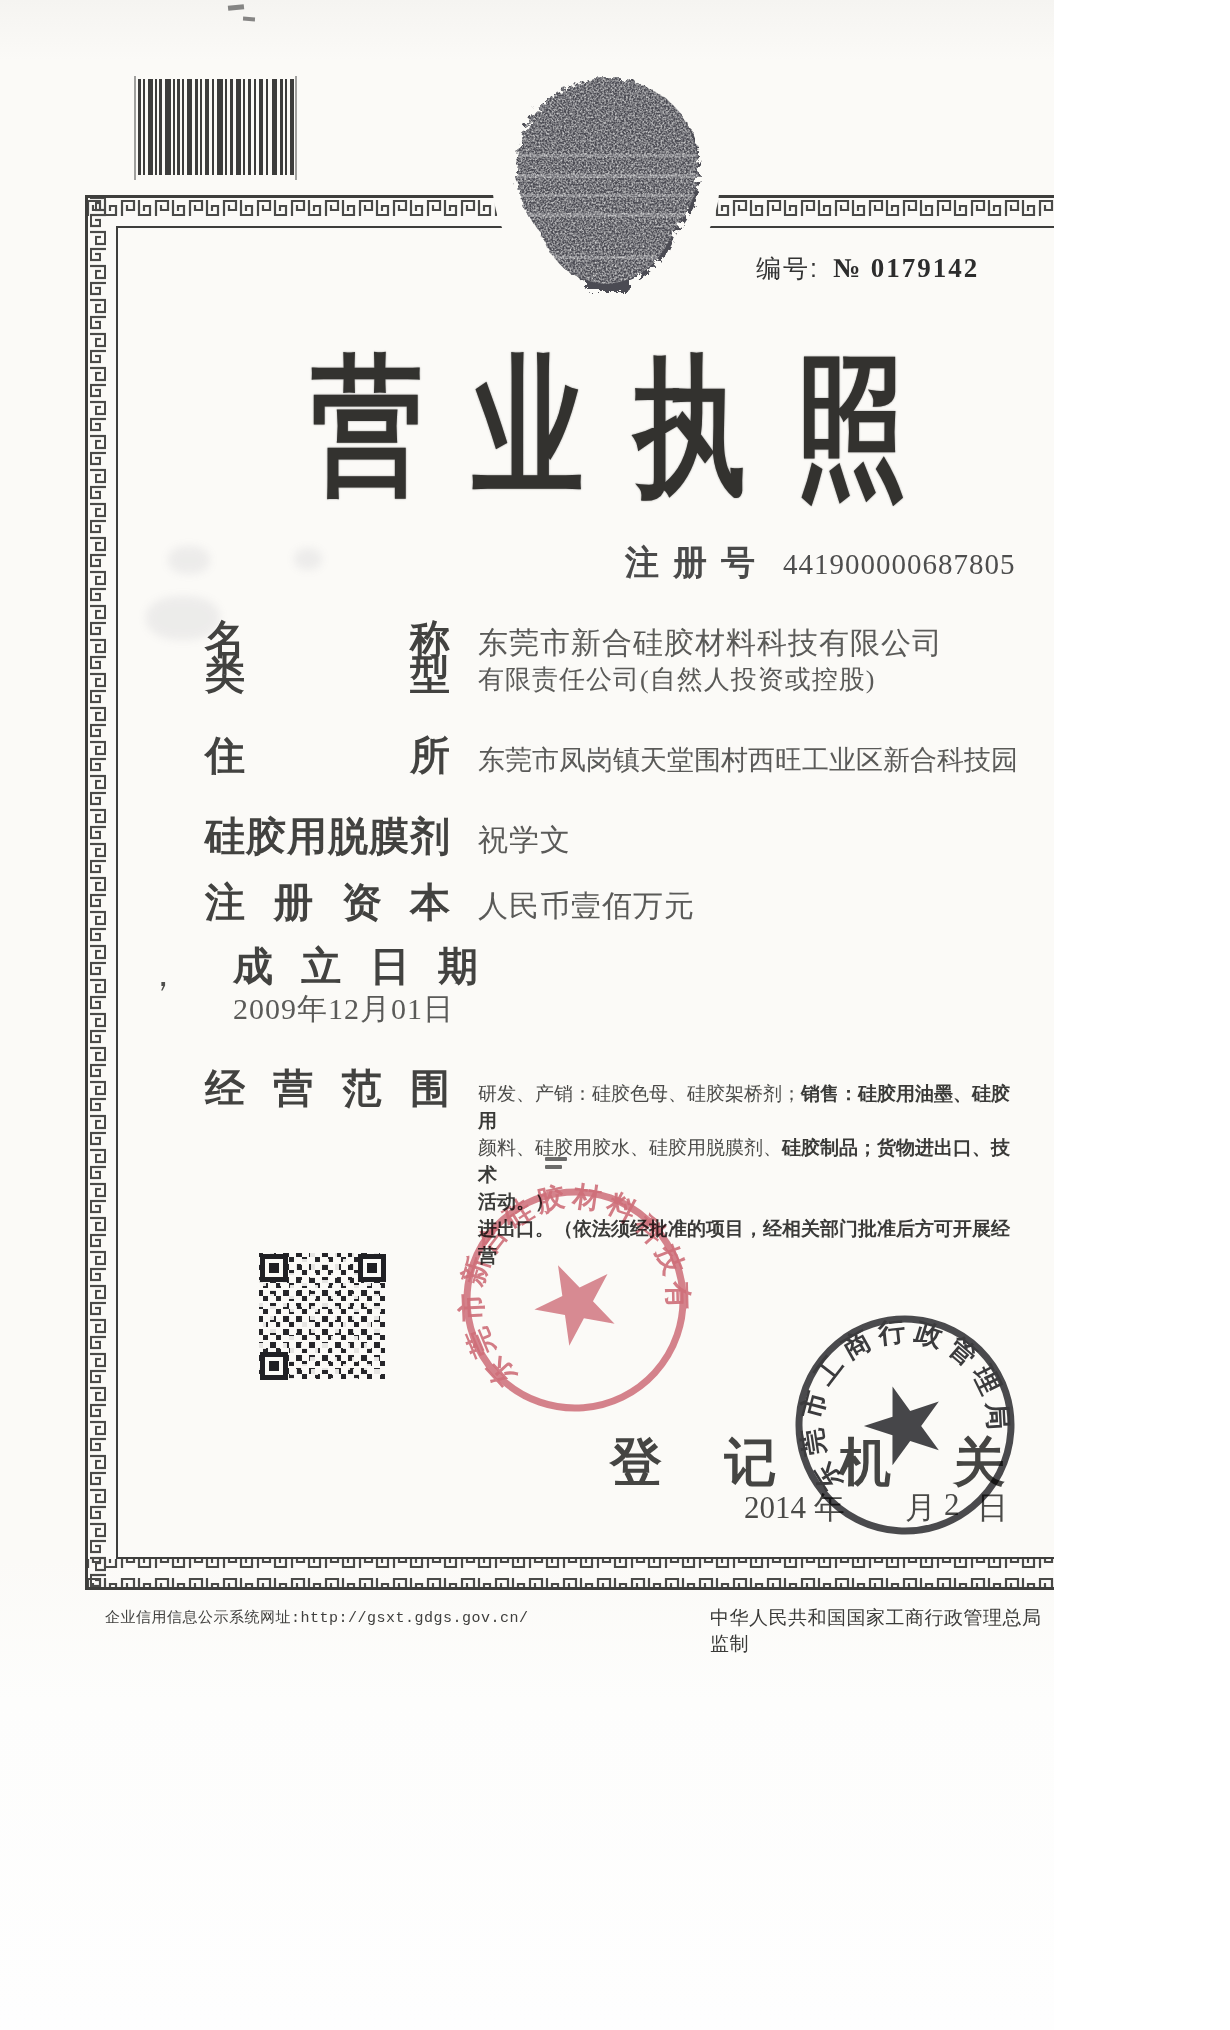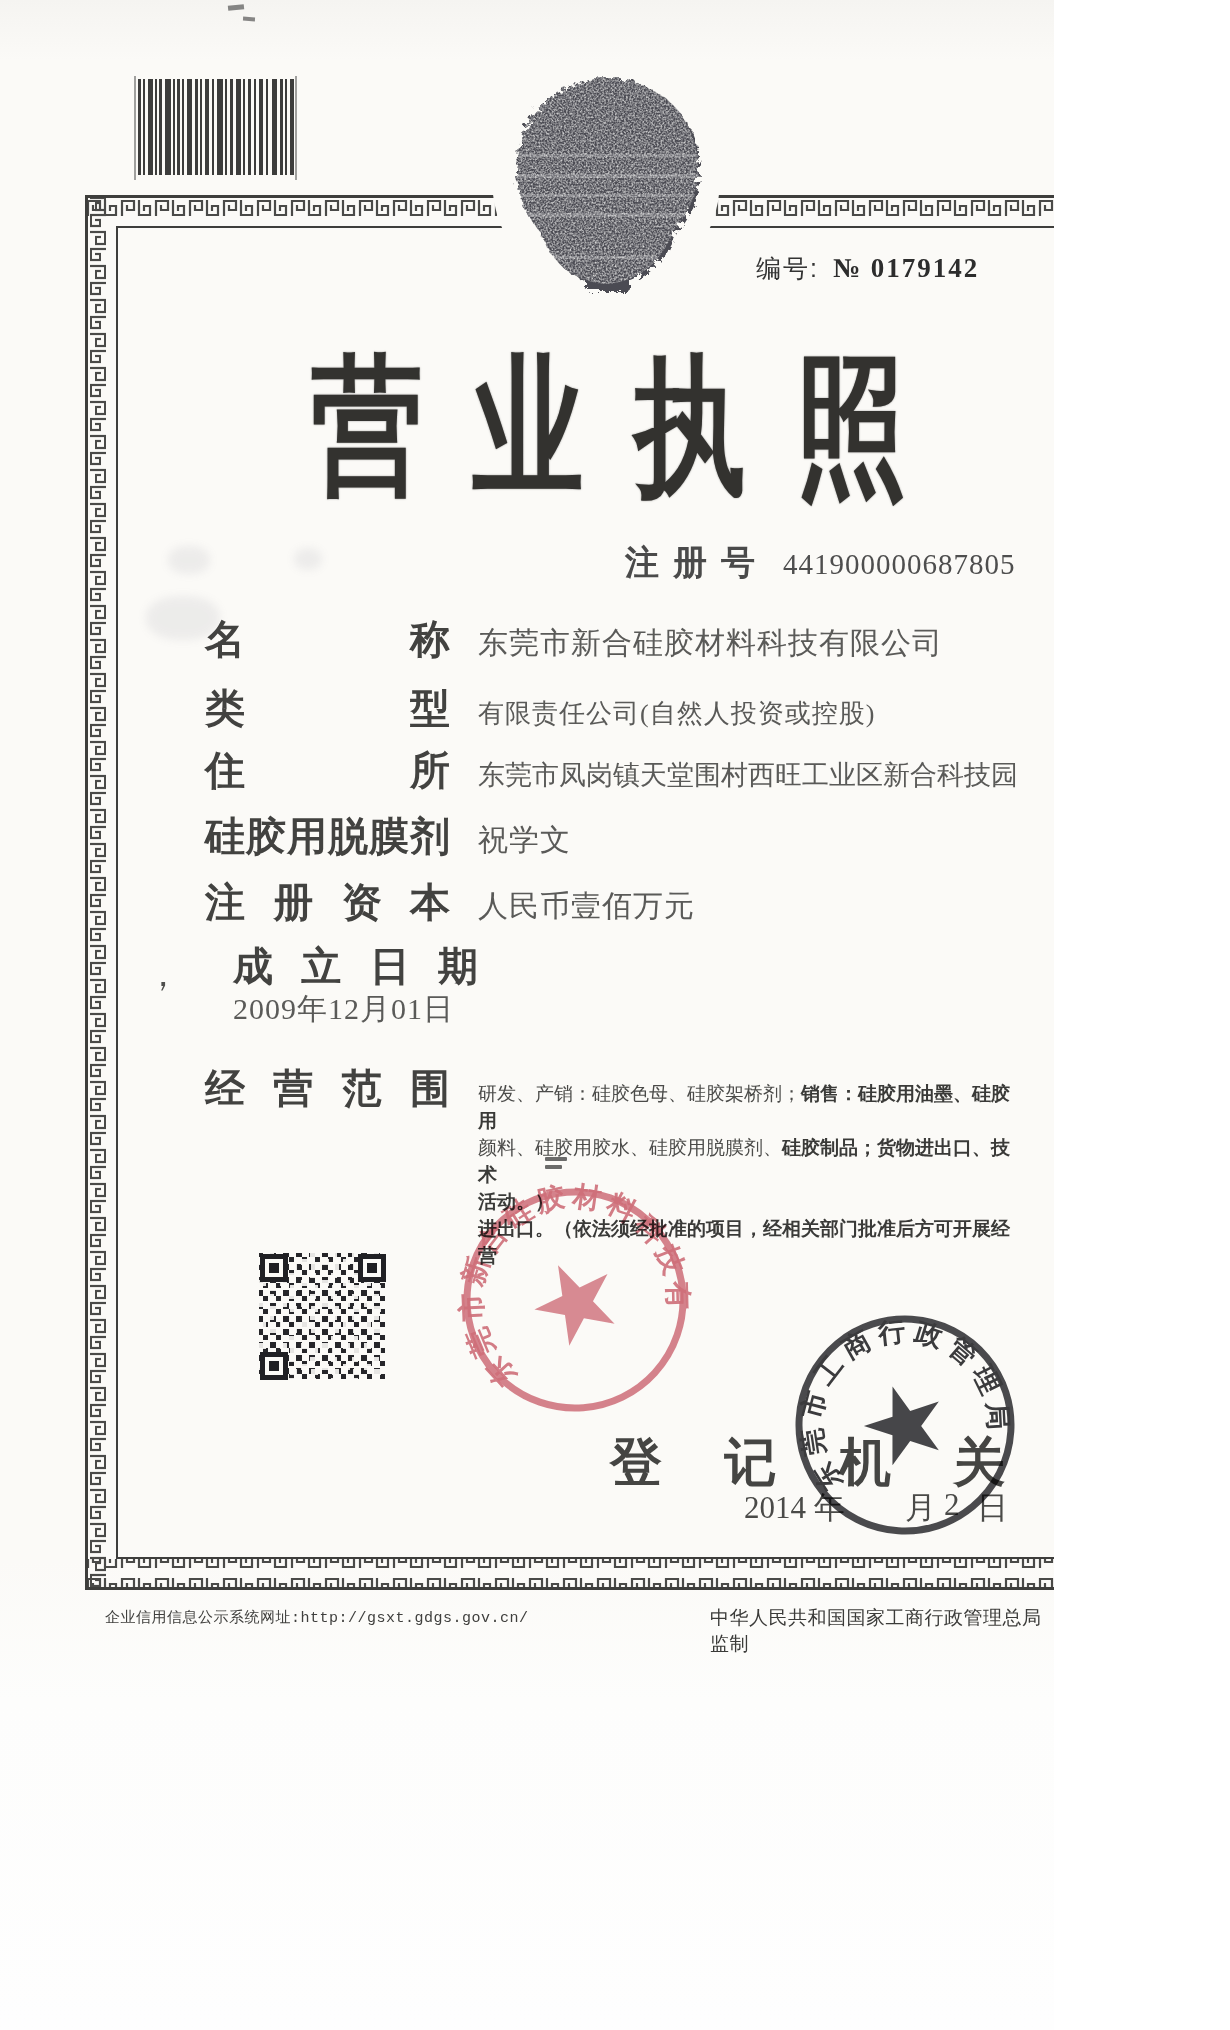--- a/index.html
+++ b/index.html
@@ -24,21 +24,21 @@
   .regline{left:625px; top:540px; white-space:nowrap;}
   .regline .rl{font-size:34px; letter-spacing:14px; font-weight:600; color:#4a4a4a; font-family:"Liberation Serif",serif;}
   .regline .rn{font-size:29px; letter-spacing:1px; color:#4e4e4e; font-family:"Liberation Serif",serif; margin-left:14px;}
 
   
   .row{position:absolute; left:205px; display:flex; align-items:baseline;}
   .flabel{display:block; width:245px; font-size:40px; font-weight:600; color:#424240;
     text-align:justify; text-align-last:justify; line-height:46px; font-family:"Liberation Sans",sans-serif;}
   .fvalue{margin-left:28px; font-size:30px; color:#5a5a58; letter-spacing:1px;
     font-family:"Liberation Serif",serif; white-space:nowrap;}
-  .r1{top:616px;} .r2{top:685px;} .r3{top:747px;} .r4{top:813px;}
+  .r1{top:616px;} .r2{top:651px;} .r3{top:732px;} .r4{top:813px;}
   .r5{top:879px;} .r6{top:943px;flex-direction:column;} .r7{top:1006px;}
   .r2 .fvalue{font-size:26px;}
   .r3 .fvalue{font-size:27px; letter-spacing:0;}
 
   .scopelabel{left:205px; top:1065px; width:245px;}
   .scopetext{left:478px; top:1080px; width:545px; font-size:19px; line-height:27px;
     color:#4b4b49; font-family:"Liberation Serif",serif;}
   .scopetext .b{font-weight:700; color:#3a3a38;}
 
   .regauth{left:610px; top:1428px; font-size:52px; font-weight:600; letter-spacing:24px;

